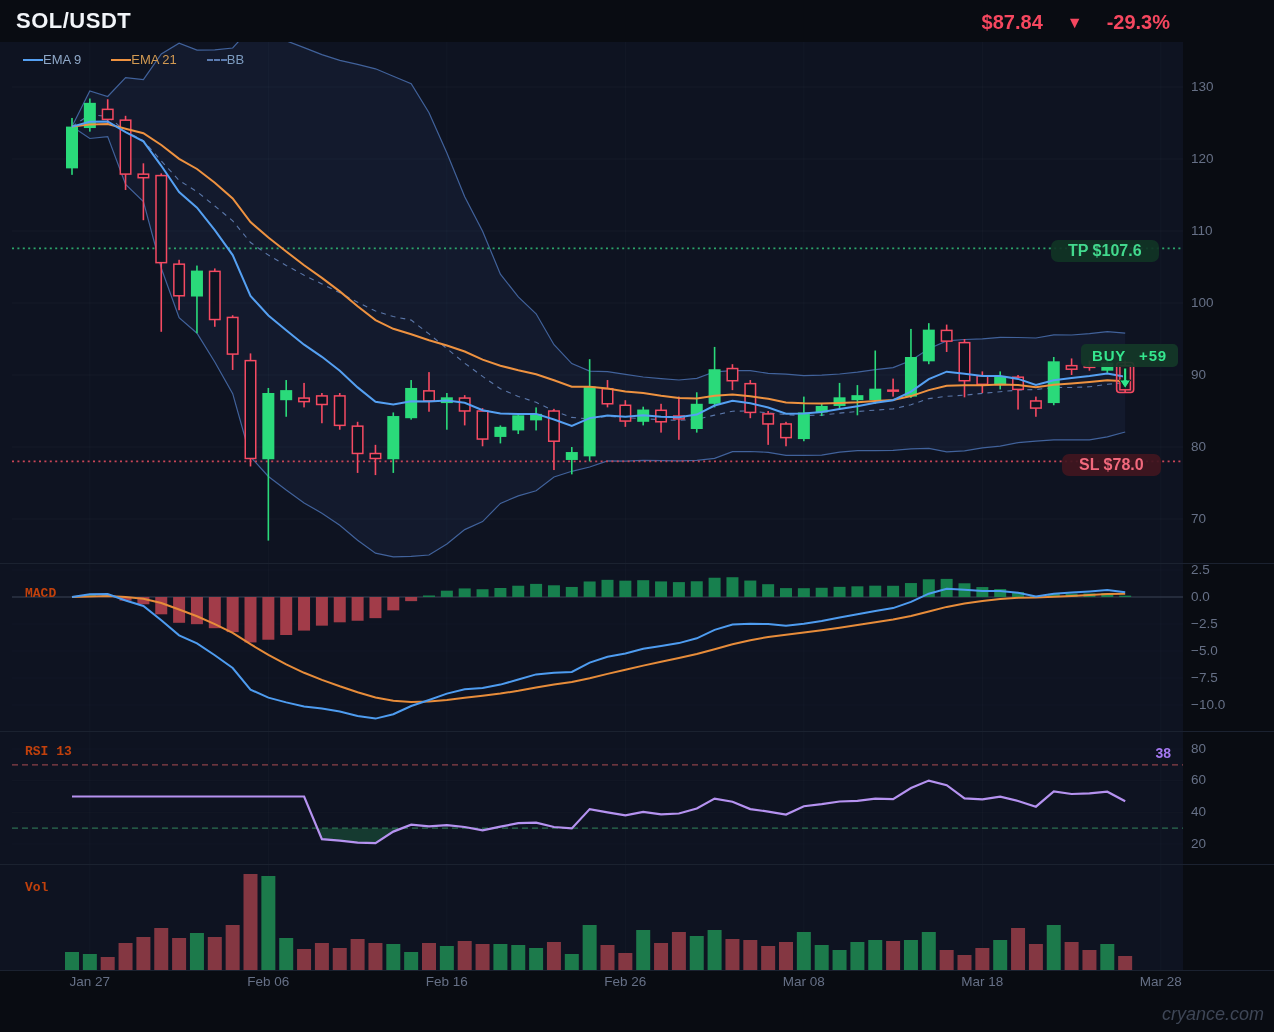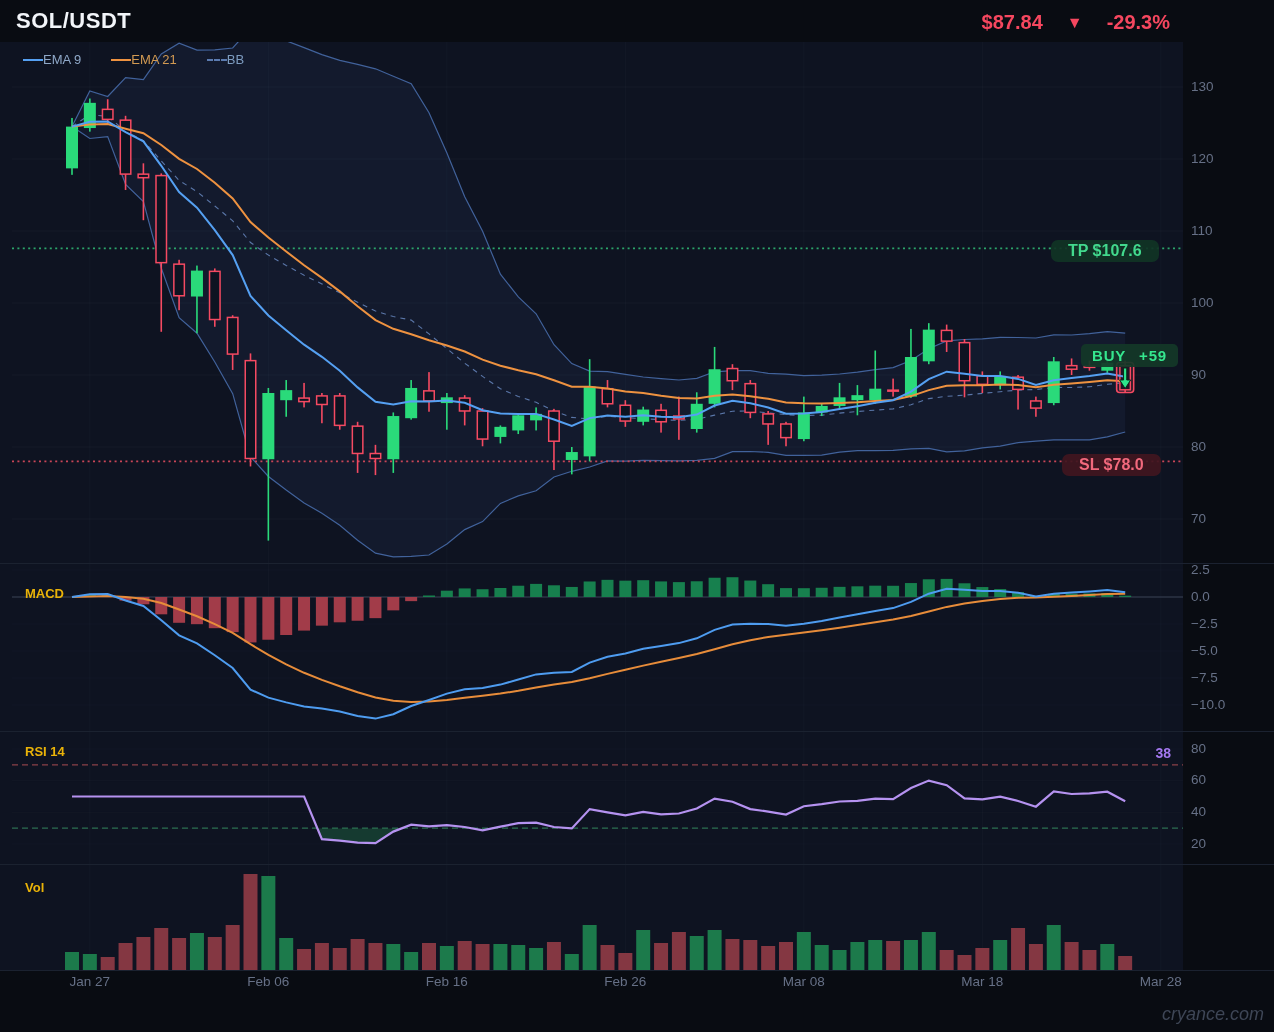--- a/index.html
+++ b/index.html
@@ -7,21 +7,21 @@
   #stage{position:relative;width:1274px;height:1032px;}
   #chart-svg{position:absolute;left:0;top:0;}
   .ovl{position:absolute;white-space:nowrap;}
   #page-title{left:16px;top:8px;font-size:22px;font-weight:bold;color:#f2f5f9;letter-spacing:.5px;}
   #price-block{top:11px;right:104px;display:flex;align-items:center;gap:24px;
                font-size:20px;font-weight:bold;color:#f6475f;}
   #legend{left:23px;top:52px;display:flex;align-items:center;gap:30px;font-size:13px;}
   .lg-item{display:flex;align-items:center;}
   .lg-line{width:20px;height:0;border-top:2.5px solid;}
   .lg-dash{width:20px;height:0;border-top:2.5px dashed;}
-  .pane-label{font-size:13px;font-weight:bold;color:#eab308;}
+  .pane-label{font-size:13px;font-weight:bold;color:#c2410c;font-family:Liberation Mono, monospace;}
   #macd-label{left:25px;top:586px;}
   #rsi-label{left:25px;top:744px;}
   #vol-label{left:25px;top:880px;}
   #rsi-value{top:745px;left:1143px;width:28px;text-align:right;font-size:14px;font-weight:bold;color:#a478f0;}
   .level-pill{font-size:16px;font-weight:bold;padding:2px 17px;border-radius:7px;}
   #tp-pill{left:1051px;top:240px;color:#42d98d;background:rgba(16,52,37,.92);}
   #sl-pill{left:1062px;top:454px;color:#f2697d;background:rgba(64,22,32,.92);}
   #buy-badge{left:1081px;top:344px;height:23px;padding:0 11px;border-radius:5px;
              background:rgba(19,56,40,.93);display:flex;align-items:center;gap:13px;
              font-size:15px;font-weight:800;color:#35e68e;letter-spacing:.8px;}
@@ -400,21 +400,21 @@
       <span class="lg-line" style="border-color:#ee9240"></span>
       <span style="color:#d29a52">EMA 21</span>
     </div>
     <div class="lg-item">
       <span class="lg-dash" style="border-color:#5b7bb0"></span>
       <span style="color:#7d9cc0">BB</span>
     </div>
   </div>
 
   <div class="ovl pane-label" id="macd-label">MACD</div>
-  <div class="ovl pane-label" id="rsi-label">RSI 14</div>
+  <div class="ovl pane-label" id="rsi-label">RSI 13</div>
   <div class="ovl pane-label" id="vol-label">Vol</div>
   <div class="ovl" id="rsi-value">38</div>
 
   <div class="ovl level-pill" id="tp-pill">TP $107.6</div>
   <div class="ovl level-pill" id="sl-pill">SL $78.0</div>
 
   <div class="ovl" id="buy-badge">
     <span>BUY</span>
     <span>+59</span>
   </div>

